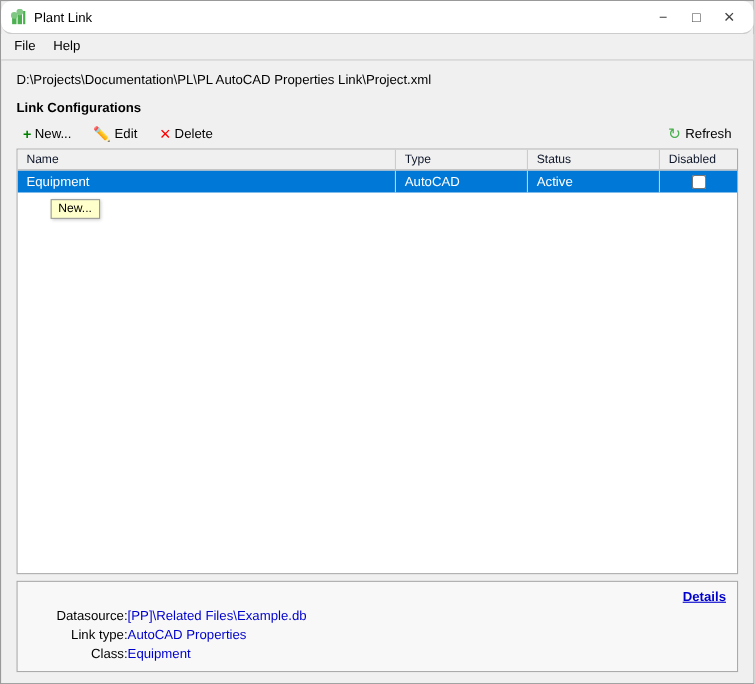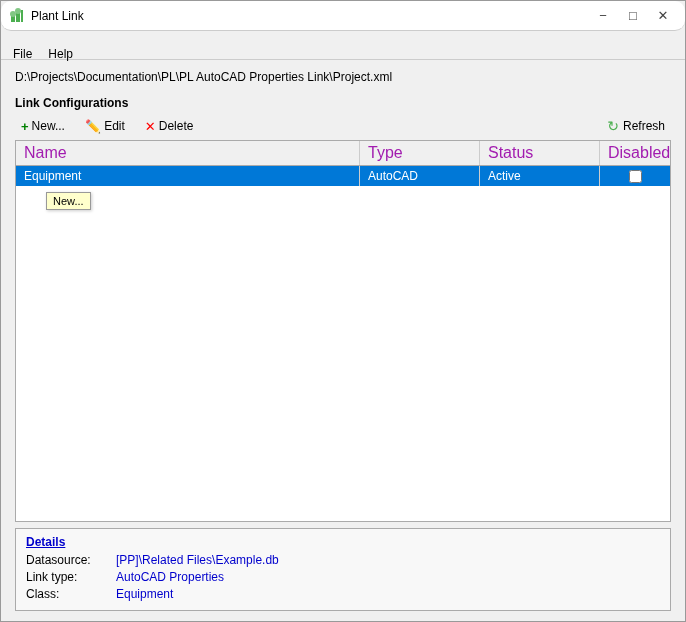--- a/index.html
+++ b/index.html
@@ -55,22 +55,22 @@
       display: flex;
       align-items: center;
       justify-content: center;
       font-size: 13px;
       color: #444;
     }
     .menu-bar {
       background: #f0f0f0;
       height: 24px;
       display: flex;
-      align-items: flex-start;
-      padding: 14px 4px;
+      align-items: flex-end;
+      padding: 4px 4px;
       border-bottom: 1px solid #ccc;
     }
     .menu-item {
       padding: 2px 8px;
       cursor: pointer;
       color: #000;
       font-size: 12px;
     }
     .content {
       flex: 1;
@@ -144,23 +144,23 @@
       background: #fff;
     }
     .table-header {
       display: grid;
       grid-template-columns: 1fr 120px 120px 70px;
       background: #f0f0f0;
       border-bottom: 1px solid #aaa;
     }
     .table-header-cell {
       padding: 3px 8px;
-      font-size: 16px;
+      font-size: 11px;
       font-weight: normal;
-      color: #a21caf;
+      color: #0f172a;
       border-right: 1px solid #ccc;
     }
     .table-header-cell:last-child { border-right: none; }
     .table-body {
       flex: 1;
       overflow-y: auto;
       position: relative;
     }
     .table-row {
       display: grid;
@@ -201,20 +201,21 @@
       color: #000;
       z-index: 10;
       box-shadow: 1px 1px 3px rgba(0,0,0,0.2);
       white-space: nowrap;
     }
     .details-panel {
       border: 1px solid #aaa;
       background: #f8f8f8;
       margin-top: 6px;
       padding: 6px 10px;
+      text-align: right;
     }
     .details-title {
       font-weight: bold;
       font-size: 12px;
       color: #0000cc;
       margin-bottom: 4px;
       text-decoration: underline;
     }
     .detail-row {
       display: flex;

